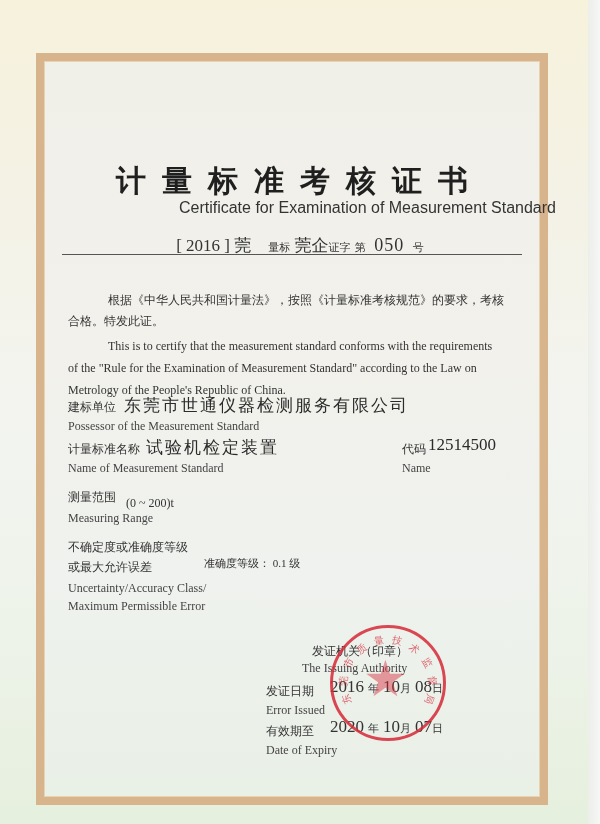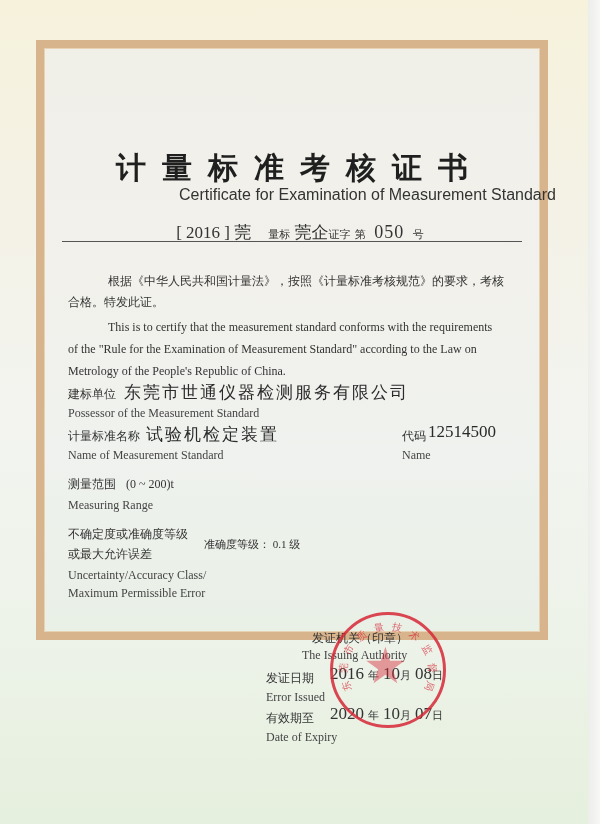--- a/index.html
+++ b/index.html
@@ -4,42 +4,42 @@
 <style>
   html, body { margin:0; padding:0; }
   body {
     width:600px; height:824px; position:relative; overflow:hidden;
     background: linear-gradient(180deg, #f6f2dc 0%, #f4f2e6 25%, #f3f4f0 50%, #eef3ea 75%, #e6f0de 100%);
     font-family: "Liberation Serif", "DejaVu Serif", serif;
     color:#2a2a2a;
   }
   .edge-strip { position:absolute; top:0; right:0; width:12px; height:824px; background:linear-gradient(90deg,#eceeea,#f7f7f5); }
   .frame {
-    position:absolute; left:36px; top:40px; width:512px; height:600px;
+    position:absolute; left:36px; top:53px; width:512px; height:752px;
     box-sizing:border-box;
     border:8px solid #d8b48c;
     background: linear-gradient(180deg, #f0efe8 0%, #f2f1ec 40%, #eff2ee 70%, #e9f0e6 100%);
   }
   .frame::before {
     content:""; position:absolute; inset:0; border:1px solid #e8d2b4; pointer-events:none;
   }
   .abs { position:absolute; white-space:nowrap; }
   .title-cn {
     left:0; width:512px; top:100px; text-align:center;
     font-family:"DejaVu Serif", serif; font-size:30px; font-weight:bold; letter-spacing:16px; color:#1f1f1f;
   }
   .title-en {
     left:0; width:512px; top:138px; text-align:right;
     font-family:"Liberation Sans", sans-serif; font-size:16px; color:#333;
   }
   .certno { left:0; width:512px; top:173px; text-align:center; font-size:17px; color:#333; }
   .certno .sm { font-size:11px; }
   .certno .num { font-size:18px; letter-spacing:1px; }
   .rule { left:18px; width:460px; top:193px; height:1px; background:#555; }
-  .p { font-size:12px; color:#333; }
+  .p { font-size:12px; color:#333;margin-top:6px; }
   .lbl-cn { font-size:12px; color:#333; }
   .val-cn { font-size:17px; letter-spacing:2px; color:#2b2b2b; font-family:"DejaVu Serif", serif; }
   .lbl-en { font-size:12px; color:#444; }
   .stamp {
     position:absolute; left:290px; top:570px; width:116px; height:116px; border-radius:50%;
     border:3px solid rgba(214,40,55,0.85); box-sizing:border-box;
   }
   .stamp-star { position:absolute; left:30px; top:26px; font-size:50px; color:rgba(214,40,55,0.45); line-height:1; }
   .stamp-text { position:absolute; font-size:10px; color:rgba(214,40,55,0.7); font-family:"DejaVu Serif", serif; }
   .date-big { font-size:17px; color:#333; }

